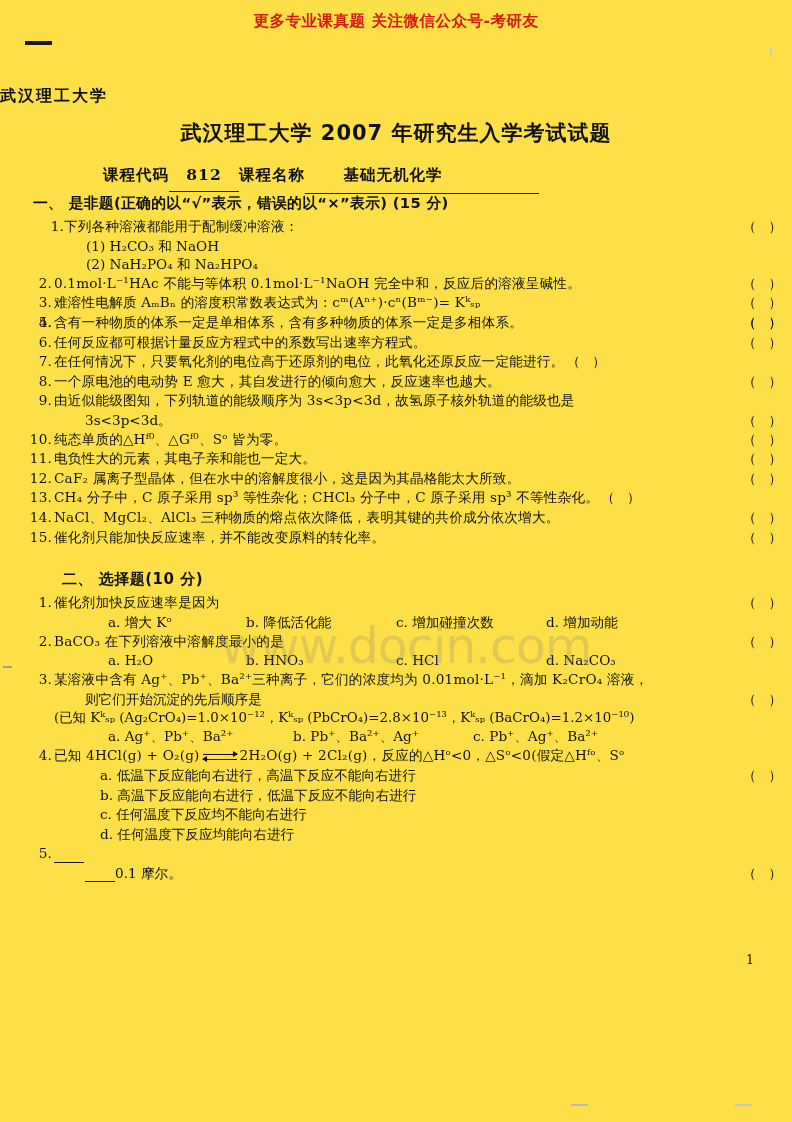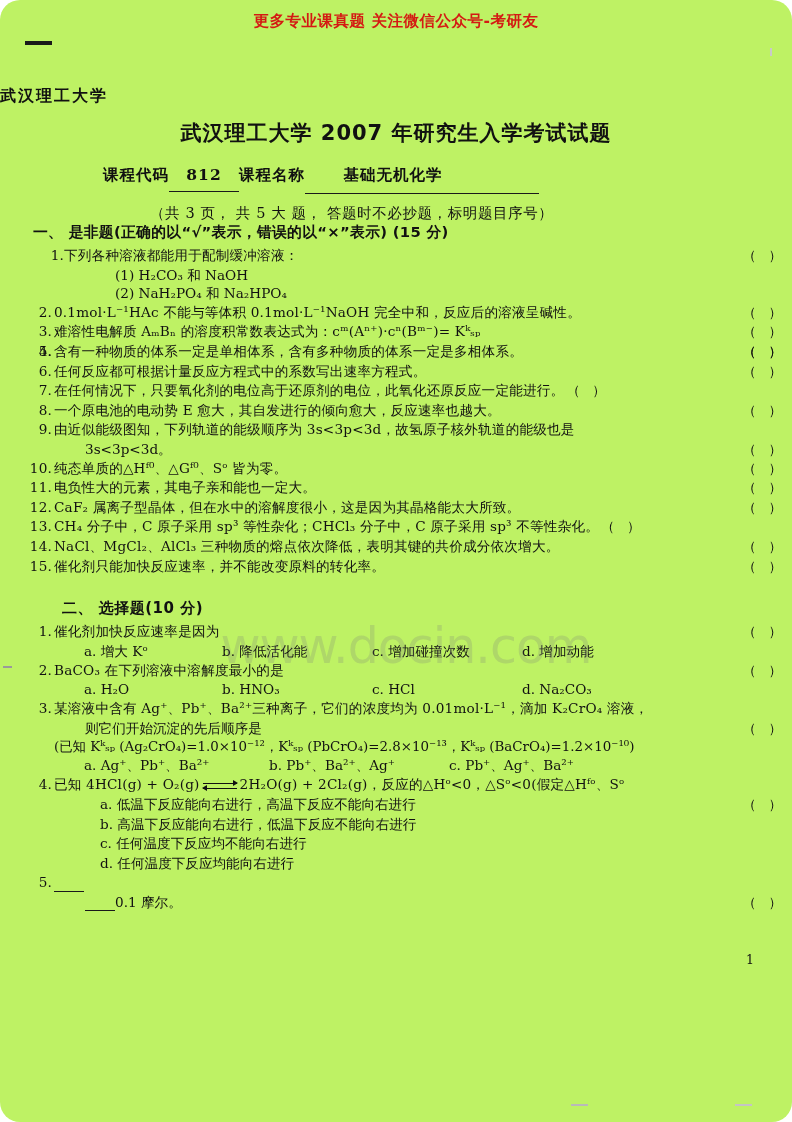--- a/index.html
+++ b/index.html
@@ -11,22 +11,21 @@
     height: 1122px;
     background: #ffffff;
     font-family: "DejaVu Serif", "Liberation Serif", serif;
     color: #111111;
     position: relative;
     overflow: hidden;
   }
   .page {
     position: absolute;
     inset: 0;
-    background: #bef264;
-    border-radius: 20px;
+    background: #fde047;
   }
   
   .promo {
     position: absolute;
     top: 11px;
     left: 0;
     width: 792px;
     text-align: center;
     font-family: "DejaVu Sans", "Liberation Sans", sans-serif;
     font-weight: bold;
@@ -192,21 +191,21 @@
     top: 0;
     letter-spacing: 4px;
     white-space: nowrap;
   }
   .q .paren.inline {
     position: static;
     float: none;
     margin-left: 2px;
   }
   .sub-item {
-    padding-left: 115px;
+    padding-left: 86px;
     font-size: 13.6px;
     line-height: 18.6px;
   }
   .cont {
     padding-left: 85px;
     padding-right: 38px;
     font-size: 13.6px;
     line-height: 18.6px;
     position: relative;
   }
@@ -215,21 +214,21 @@
     right: 6px;
     top: 0;
     letter-spacing: 4px;
   }
   .ksp-line {
     padding-left: 54px;
     font-size: 13.4px;
     line-height: 19px;
   }
   .opts {
-    padding-left: 84px;
+    padding-left: 108px;
     font-size: 13.6px;
     line-height: 19px;
     display: flex;
     white-space: nowrap;
   }
   .opts .opt { }
   .opt-a { width: 138px; }
   .opt-b { width: 150px; }
   .opt-c { width: 150px; }
   .choice-line {
@@ -300,21 +299,20 @@
 
   <div class="content">
 
     <div class="univ-small">武汉理工大学</div>
     <div class="exam-title">武汉理工大学  2007  年研究生入学考试试题</div>
 
     <div class="course-line">
       <span>课程代码</span><span class="ul-val ul-code">812</span><span>课程名称</span><span class="ul-val ul-name">基础无机化学</span><span class="ul-tail"></span>
     </div>
 
-    <div class="meta-line">（共  3  页，  共  5 大  题，  答题时不必抄题，标明题目序号）</div>
 
     <div class="sec-head">一、 是非题(正确的以“√”表示，错误的以“×”表示)  (15 分)</div>
 
     <div class="qlist">
 
       <div class="q">
         <span class="num">1.</span>
         <span class="txt">下列各种溶液都能用于配制缓冲溶液：</span>
         <span class="paren">（  ）</span>
       </div>

